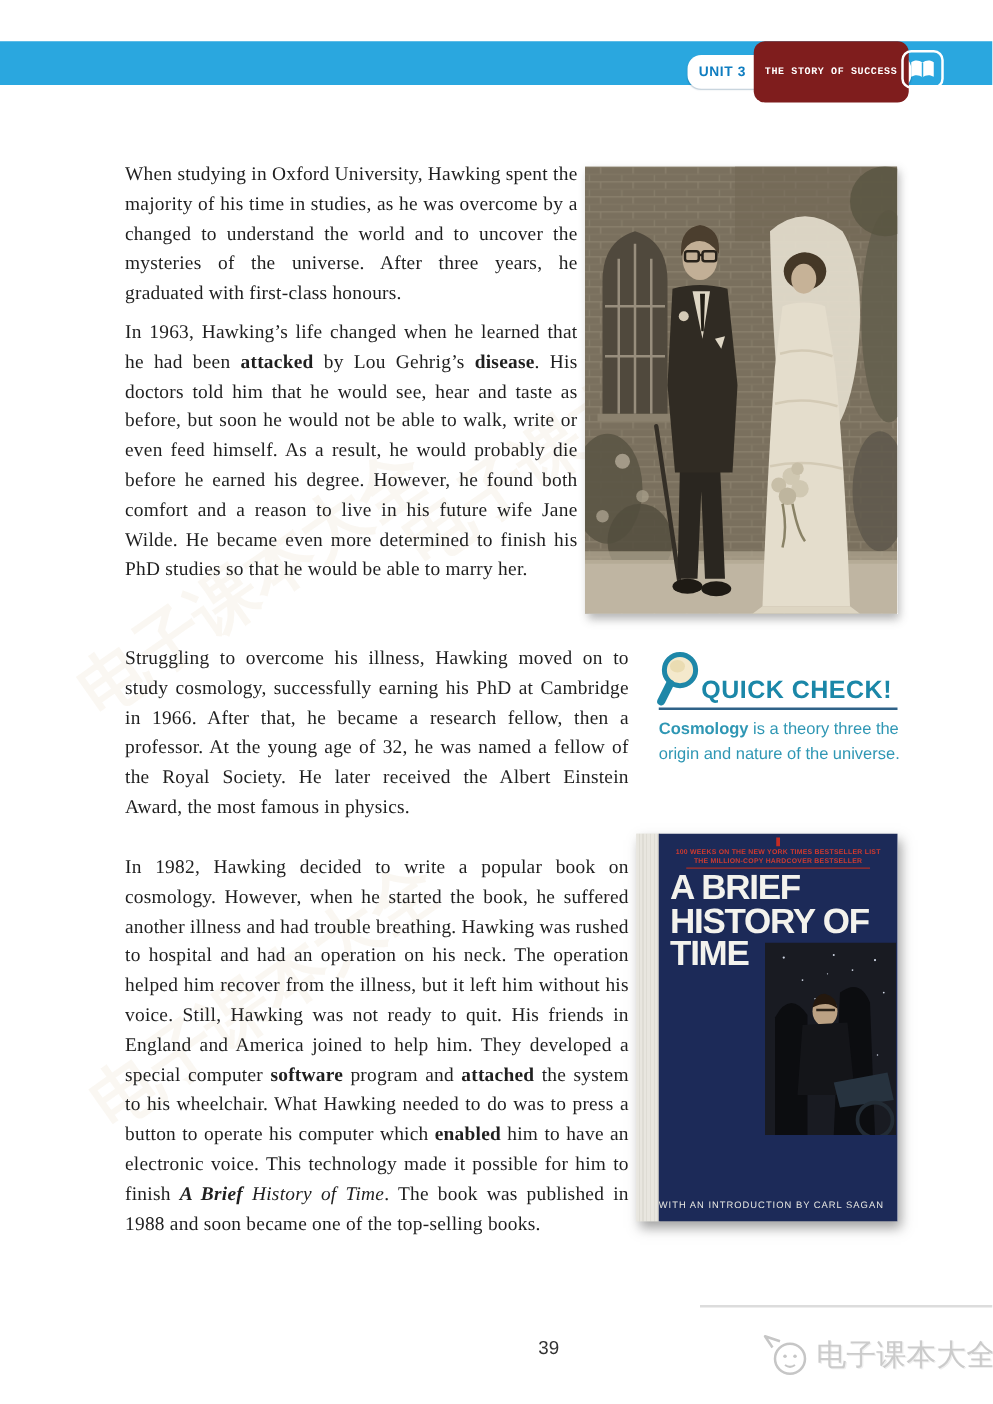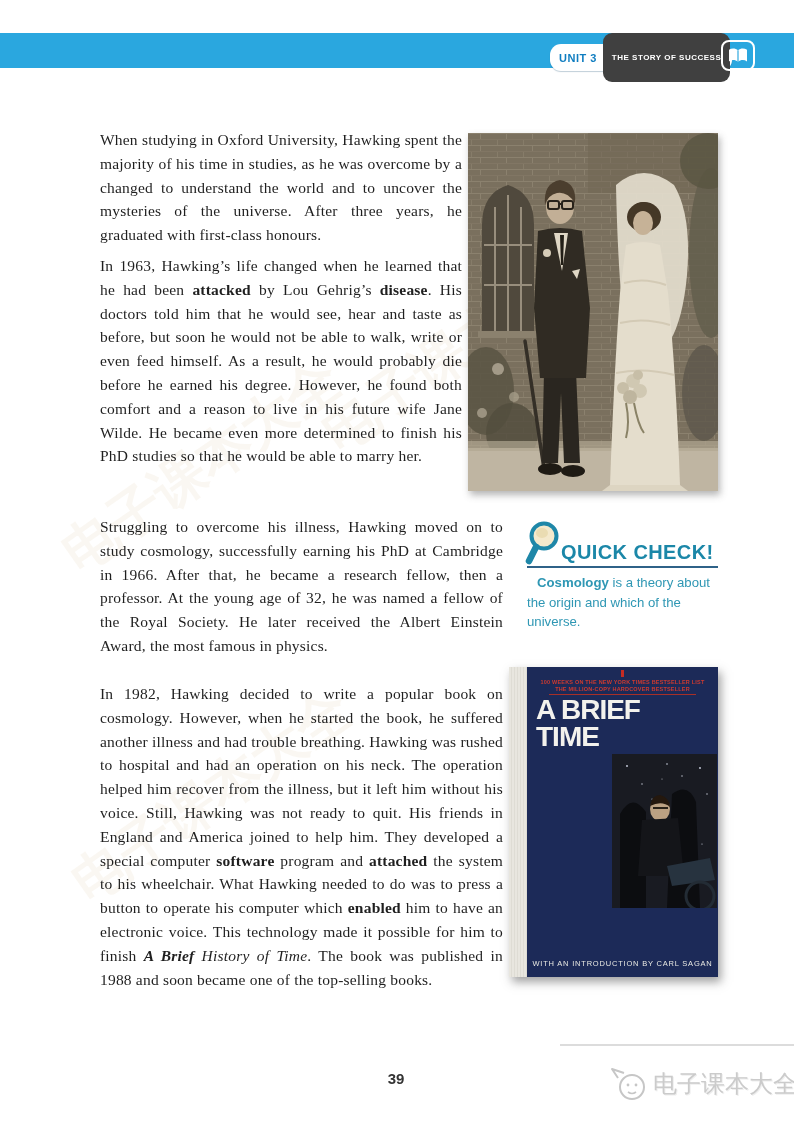--- a/index.html
+++ b/index.html
@@ -5,22 +5,22 @@
   html,body{margin:0;padding:0;}
   body{width:794px;height:1123px;background:#ffffff;position:relative;overflow:hidden;
        font-family:"Liberation Sans",sans-serif;}
   .page{position:absolute;inset:0;background:#fff;}
 
   
   .header-bar{position:absolute;left:0;top:33px;width:794px;height:35px;background:#2AA7DF;}
   .unit-pill{position:absolute;left:550px;top:44px;height:27px;background:#fff;border-radius:11px;
              display:flex;align-items:center;padding:0 2px 0 9px;box-shadow:0 1px 1px rgba(0,60,100,.25);}
   .unit-label{font-size:11px;font-weight:bold;color:#0F7DC0;letter-spacing:.5px;margin-right:6px;}
-  .unit-title-pill{background:#404040;border-radius:9px;height:17px;display:flex;align-items:center;
-                   padding:16px 9px;}
+  .unit-title-pill{background:#7f1d1d;border-radius:9px;height:17px;display:flex;align-items:center;
+                   padding:16px 9px;font-family:Liberation Mono, monospace;}
   .unit-title{font-size:8px;font-weight:bold;color:#ffffff;letter-spacing:.5px;white-space:nowrap;}
   .book-badge{position:absolute;left:721px;top:40px;width:30px;height:27px;border:2px solid #fff;
               border-radius:8px;display:flex;align-items:center;justify-content:center;}
 
   
   .para{position:absolute;left:100px;text-align:justify;color:#1f1f1f;
         font-family:"Liberation Serif",serif;font-size:15.5px;line-height:23.8px;letter-spacing:.2px;}
   .p1{top:128px;width:362px;}
   .p2{top:254px;width:362px;}
   .p3{top:515px;width:403px;}
@@ -51,26 +51,26 @@
   .tg1{top:12px;} .tg2{top:19px;}
   .cover-tagline-rule{position:absolute;left:22px;top:27px;width:147px;height:1px;background:#a82f27;}
   .cover-title{position:absolute;left:9px;top:30px;color:#f3f2ed;font-weight:bold;
                font-size:28px;line-height:26.5px;letter-spacing:-1px;white-space:nowrap;}
   .cover-photo{position:absolute;left:85px;top:87px;width:105px;height:154px;}
   .cover-subtitle{position:absolute;left:6px;top:106px;width:77px;text-align:right;color:#efeee8;
                   font-size:15px;line-height:20.6px;border-top:1px solid rgba(238,238,230,.7);}
   .cover-subtitle div{border-bottom:1px solid rgba(238,238,230,.7);letter-spacing:-.3px;}
   .cover-author{position:absolute;left:0;top:241px;width:191px;text-align:center;color:#f3f2ed;
                 font-weight:bold;font-size:26px;line-height:23.5px;letter-spacing:1.5px;white-space:nowrap;}
-  .cover-intro{position:absolute;left:0;top:292px;width:191px;text-align:center;color:#e8e8e2;
+  .cover-intro{position:absolute;left:0;top:292px;width:191px;text-align:left;color:#e8e8e2;
                font-size:7.5px;letter-spacing:.8px;white-space:nowrap;}
 
   
-  .page-number{position:absolute;left:380px;top:1070px;width:32px;text-align:center;
-               font-size:15px;font-weight:bold;color:#333;}
+  .page-number{position:absolute;left:423px;top:1070px;width:32px;text-align:center;
+               font-size:15px;font-weight:normal;color:#333;}
   .footer-rule{position:absolute;left:560px;top:1044px;width:234px;height:2px;background:#dcdcdc;}
   .footer-logo{position:absolute;left:610px;top:1066px;}
   .footer-brand{position:absolute;left:653px;top:1068px;font-size:24px;color:#cbcbcb;
                 text-shadow:1px 1px 0 #efefef;white-space:nowrap;}
 
   
   .ghost{position:absolute;font-size:54px;font-weight:bold;white-space:nowrap;
          color:rgba(195,165,110,.09);transform:rotate(-35deg);pointer-events:none;}
   .g1{left:40px;top:430px;} .g2{left:300px;top:310px;} .g3{left:50px;top:760px;}
 </style>
@@ -176,31 +176,32 @@
 
   <div class="qc-icon">
     <svg width="42" height="50" viewBox="0 0 42 50">
       <circle cx="20" cy="16" r="12.5" fill="#F4E9CC" stroke="#1E87A8" stroke-width="4"></circle>
       <ellipse cx="18" cy="13" rx="6" ry="5" fill="#EADCB2"></ellipse>
       <line x1="12" y1="27" x2="5" y2="41" stroke="#1E87A8" stroke-width="6.5" stroke-linecap="round"></line>
     </svg>
   </div>
   <div class="qc-title">QUICK CHECK!</div>
   <div class="qc-rule"></div>
-  <div class="qc-def"><span style="font-weight: bold; margin-left: 10px;">Cosmology</span><span> is a theory about the origin and which of the universe.</span></div>
+  <div class="qc-def"><span style="font-weight: bold;">Cosmology</span><span> is a theory three the origin and nature of the universe.</span></div>
 
   <div class="cover-wrap">
     <div class="cover-edge"></div>
     <div class="cover">
       <div class="cover-mark"></div>
       <div class="cover-tagline tg1">100 WEEKS ON THE NEW YORK TIMES BESTSELLER LIST</div>
       <div class="cover-tagline tg2">THE MILLION-COPY HARDCOVER BESTSELLER</div>
       <div class="cover-tagline-rule"></div>
       <div class="cover-title">
         <div>A BRIEF</div>
+        <div>HISTORY OF</div>
         <div>TIME</div>
       </div>
       <div class="cover-photo">
         <svg viewBox="0 0 105 154" width="105" height="154">
           <rect width="105" height="154" fill="#191b22"></rect>
           <g fill="#cfd6e4">
             <circle cx="15" cy="12" r="0.9"></circle>
               <circle cx="30" cy="30" r="0.7"></circle>
               <circle cx="55" cy="10" r="0.8"></circle>
             <circle cx="70" cy="22" r="0.7"></circle>

